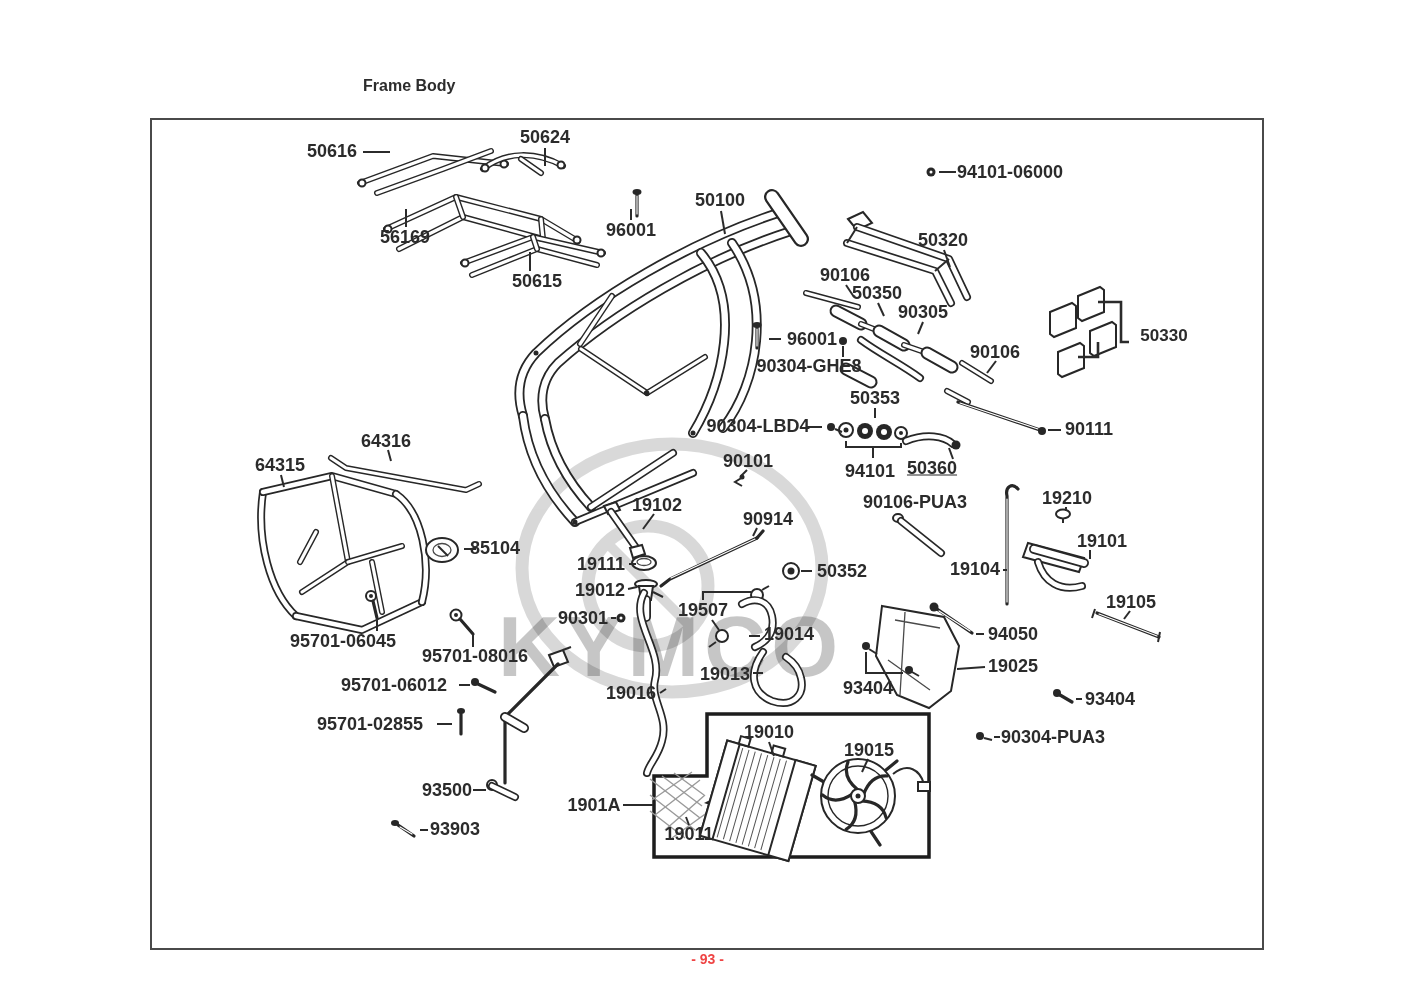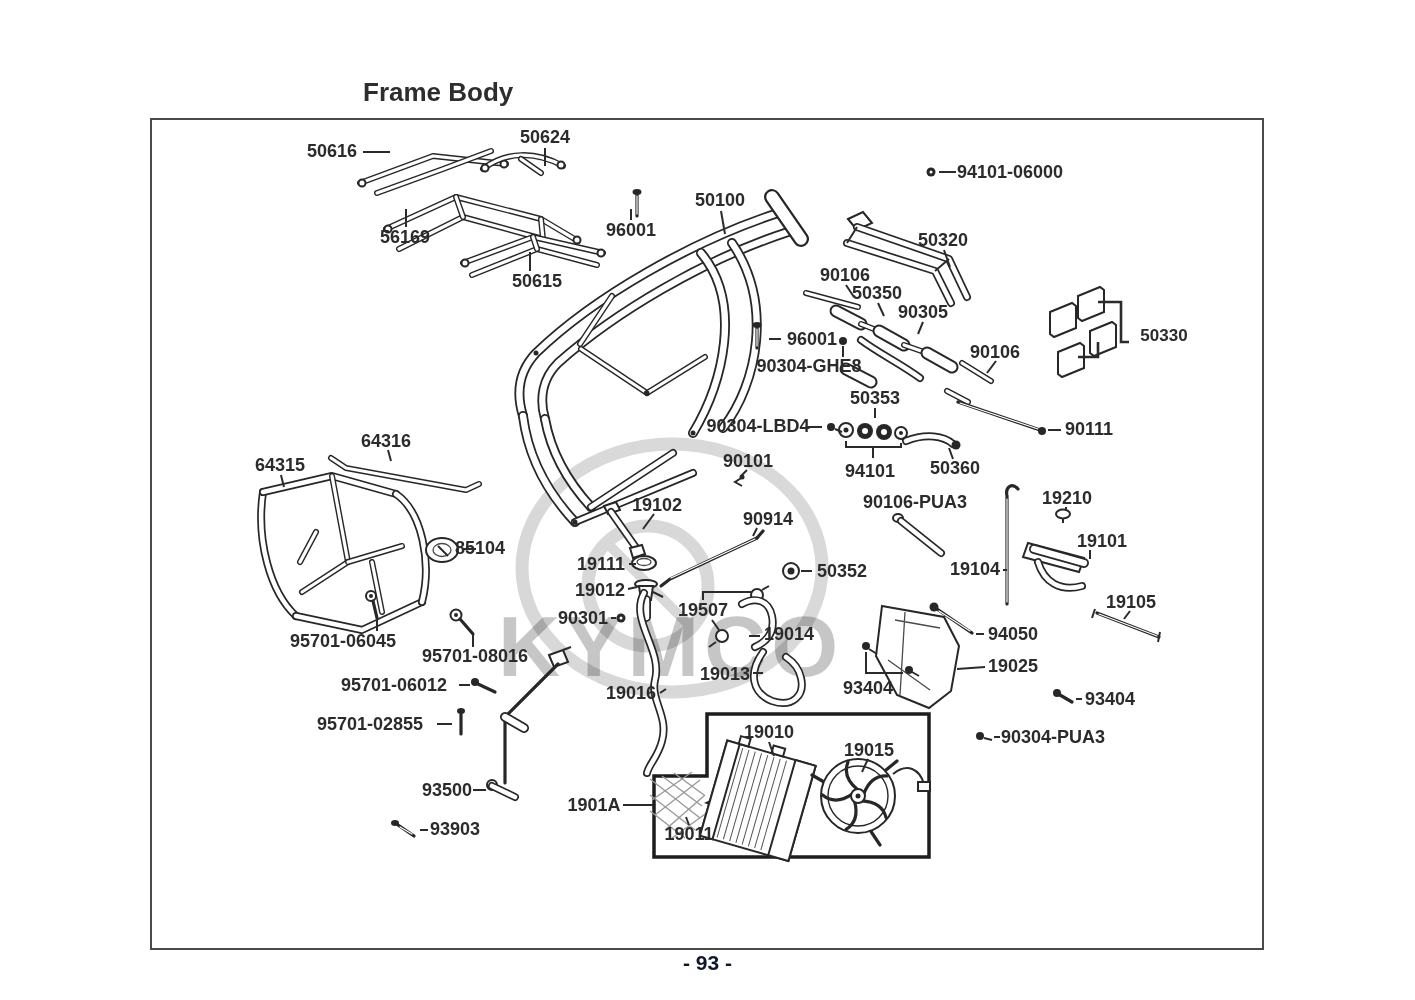--- a/index.html
+++ b/index.html
@@ -2,25 +2,25 @@
 <html><head>
 <meta charset="utf-8">
 <style>
   html,body{margin:0;padding:0;background:#fff}
   #page{position:relative;width:1415px;height:1000px;background:#fff;
         font-family:"Liberation Sans",sans-serif;overflow:hidden}
 
   .hdr-box{position:absolute;left:150px;top:60px;width:160px;height:58px;
            border:2.5px solid #3a3a3a;display:flex;align-items:center;justify-content:center;background:#fff}
   .hdr-code{font-size:26px;font-weight:bold;color:#2d2d2d}
-  .hdr-title{position:absolute;left:363px;top:77px;font-size:26px;font-weight:bold;color:#2d2d2d}
+  .hdr-title{position:absolute;left:363px;top:77px;font-size:16px;font-weight:bold;color:#2d2d2d}
   .content-border{position:absolute;left:150px;top:118px;width:1110px;height:828px;
                   border:2px solid #4a4a4a}
   .footer{position:absolute;left:0;top:951px;width:1415px;text-align:center;
-          font-size:21px;font-weight:bold;color:#0f172a}
+          font-size:14px;font-weight:bold;color:#ef4444}
 
   .wm-text{position:absolute;left:498px;top:597px;font-size:86px;font-weight:bold;
            letter-spacing:5px;color:#000;opacity:.22;z-index:1}
   svg.art{position:absolute;left:0;top:0;z-index:2}
   #labels{position:absolute;left:0;top:0;width:1278px;height:1000px;z-index:3}
   .part-label{position:absolute;transform:translate(-50%,-50%);font-weight:bold;
               font-size:18px;color:#2b2b2b;white-space:nowrap}
 
   .wm{stroke:#000;opacity:.15;fill:none}
   .ln{stroke:#2b2b2b;stroke-width:2;fill:none}
@@ -536,28 +536,28 @@
       <div class="part-label" style="left: 1164px; top: 336px; font-size: 17px;">50330</div>
       <div class="part-label" style="left: 812px; top: 339px;">96001</div>
       <div class="part-label" style="left: 995px; top: 352px;">90106</div>
       <div class="part-label" style="left: 809px; top: 366px;">90304-GHE8</div>
       <div class="part-label" style="left: 875px; top: 398px;">50353</div>
       <div class="part-label" style="left: 758px; top: 426px;">90304-LBD4</div>
       <div class="part-label" style="left: 1089px; top: 429px;">90111</div>
       <div class="part-label" style="left: 386px; top: 441px;">64316</div>
       <div class="part-label" style="left: 748px; top: 461px;">90101</div>
       <div class="part-label" style="left: 280px; top: 465px;">64315</div>
-      <div class="part-label" style="left: 955px; top: 468px;">50360</div>
+      <div class="part-label" style="left: 932px; top: 468px; text-decoration: underline;">50360</div>
       <div class="part-label" style="left: 870px; top: 471px;">94101</div>
       <div class="part-label" style="left: 1067px; top: 498px;">19210</div>
       <div class="part-label" style="left: 915px; top: 502px;">90106-PUA3</div>
       <div class="part-label" style="left: 657px; top: 505px;">19102</div>
       <div class="part-label" style="left: 768px; top: 519px;">90914</div>
       <div class="part-label" style="left: 1102px; top: 541px;">19101</div>
-      <div class="part-label" style="left: 480px; top: 548px; text-align: center;">85104</div>
+      <div class="part-label" style="left: 495px; top: 548px; text-align: center;">85104</div>
       <div class="part-label" style="left: 601px; top: 564px;">19111</div>
       <div class="part-label" style="left: 975px; top: 569px;">19104</div>
       <div class="part-label" style="left: 842px; top: 571px;">50352</div>
       <div class="part-label" style="left: 600px; top: 590px;">19012</div>
       <div class="part-label" style="left: 1131px; top: 602px;">19105</div>
       <div class="part-label" style="left: 703px; top: 610px;">19507</div>
       <div class="part-label" style="left: 583px; top: 618px;">90301</div>
       <div class="part-label" style="left: 1013px; top: 634px;">94050</div>
       <div class="part-label" style="left: 789px; top: 634px;">19014</div>
       <div class="part-label" style="left: 343px; top: 641px;">95701-06045</div>

